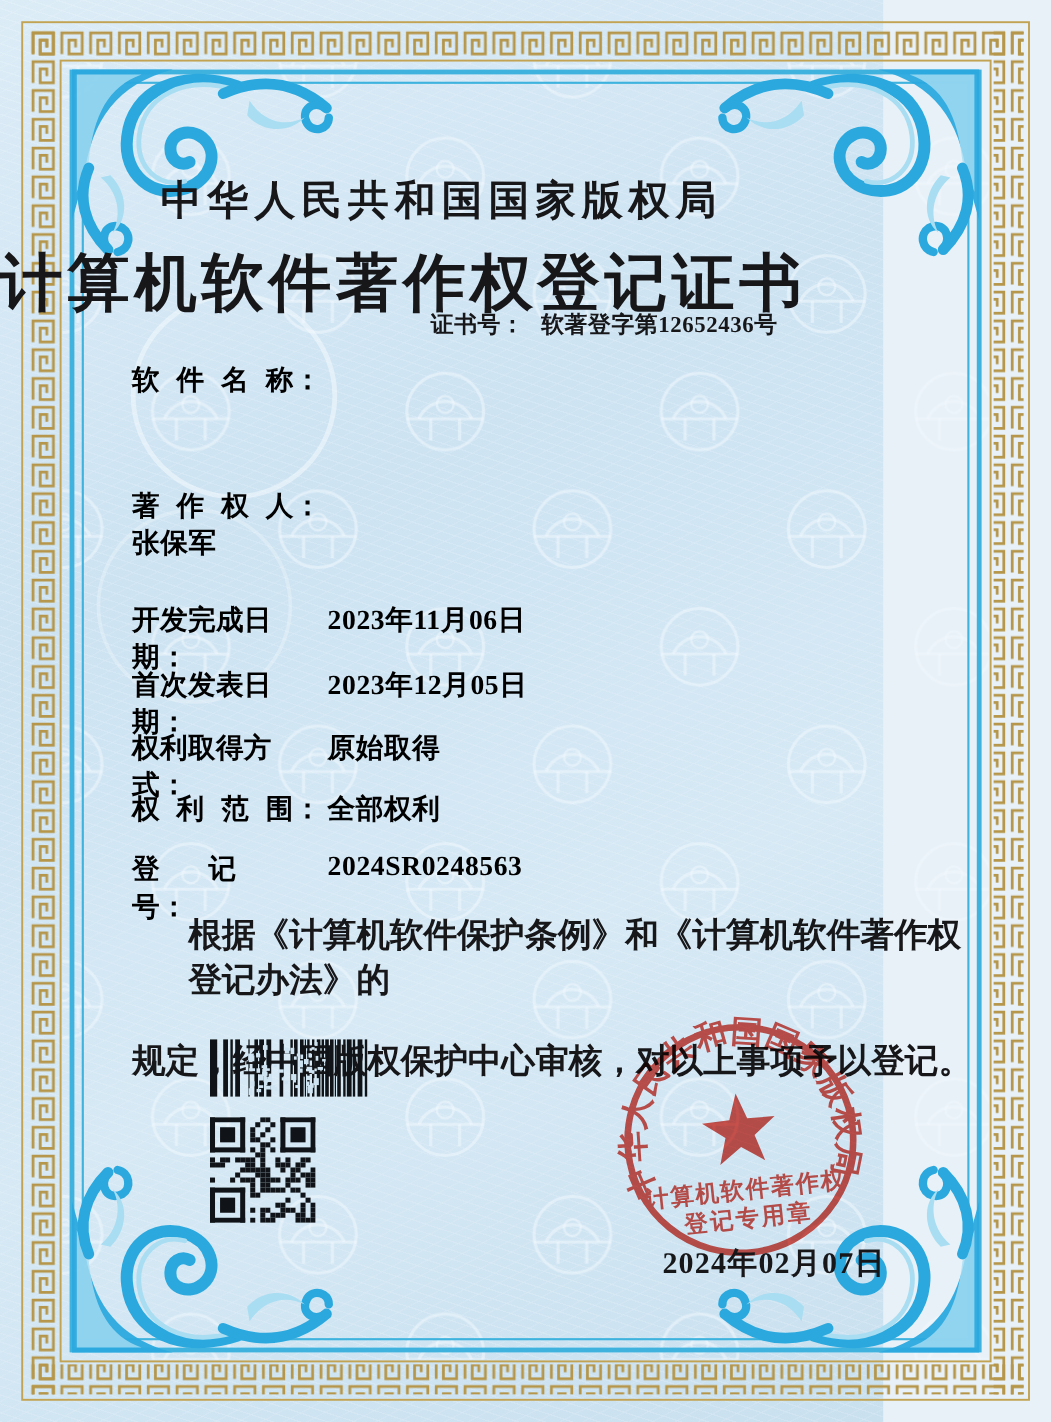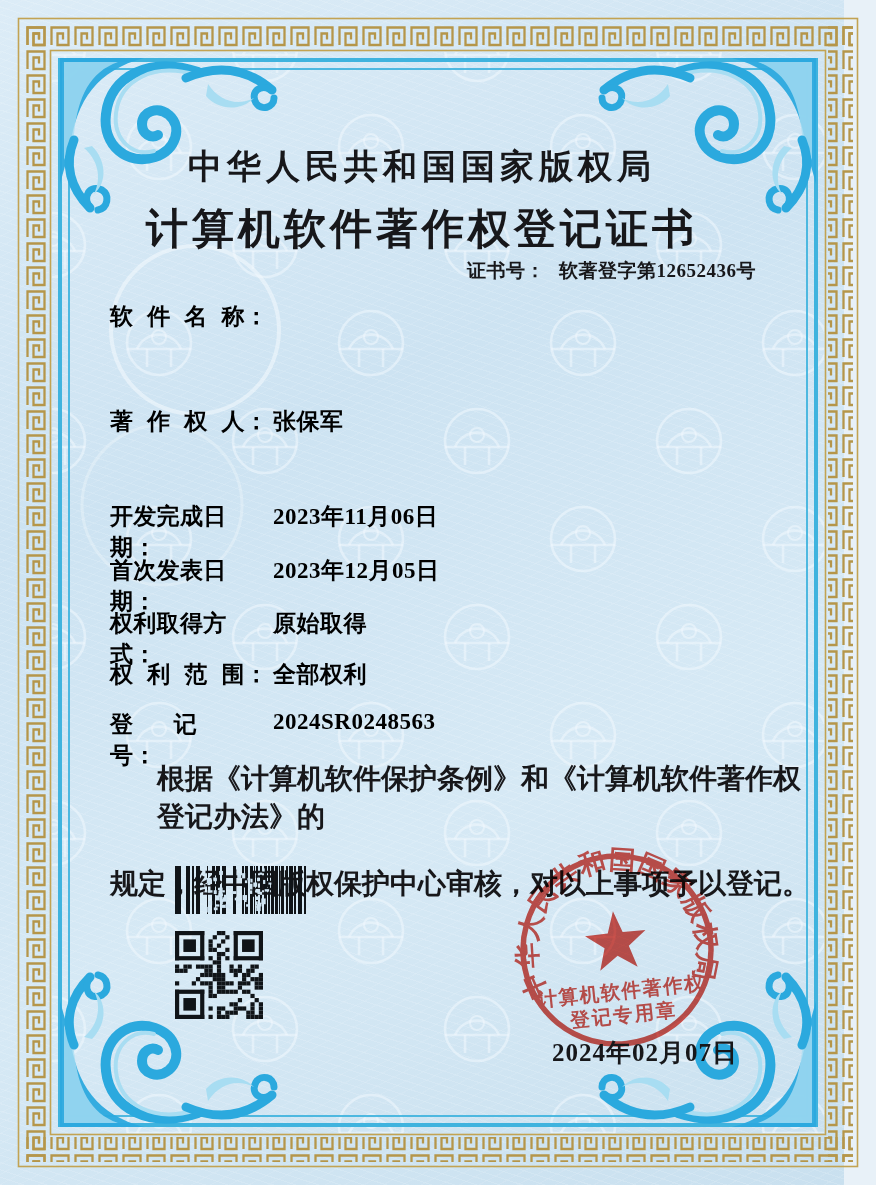--- a/index.html
+++ b/index.html
@@ -2,55 +2,55 @@
 <html><head>
 <meta charset="utf-8">
 <style>
   html,body{margin:0;padding:0;}
   body{
     width:876px;height:1185px;overflow:hidden;
     font-family:"Liberation Serif","DejaVu Serif",serif;
     background:#e8f1f8;
   }
   .page{
-    position:relative;width:844px;height:1185px;
+    position:relative;width:736px;height:1185px;
     background:linear-gradient(155deg,#dcecf7 0%,#cde3f2 35%,#d6e9f5 65%,#c9e0ef 100%);
   }
   .page::before{ 
     content:"";position:absolute;inset:0;pointer-events:none;opacity:.25;
     background:
       repeating-linear-gradient(18deg,rgba(255,255,255,.5) 0 1px,transparent 1px 7px),
       repeating-linear-gradient(-28deg,rgba(255,255,255,.4) 0 1px,transparent 1px 9px);
   }
   .frame-svg{position:absolute;inset:0;}
   .seal-svg{
     position:absolute;left:512px;top:845px;width:210px;height:210px;
     mix-blend-mode:multiply;opacity:.92;
   }
   .txt{position:absolute;color:#17171a;}
   .authority{
     top:144px;left:0;width:100%;text-align:center;
     font-size:34px;font-weight:700;letter-spacing:5px;
   }
   .cert-title{
-    top:201px;left:0;width:100%;text-align:center;
-    font-size:42px;font-weight:900;letter-spacing:4px;
+    top:201px;left:0;width:100%;text-align:left;
+    font-size:52px;font-weight:900;letter-spacing:4px;
   }
   .certno{
     top:258px;right:88px;font-size:19px;font-weight:700;
     display:flex;gap:14px;letter-spacing:.5px;
   }
   .row{position:absolute;left:110px;display:flex;font-size:23px;font-weight:700;}
   .row .lbl{width:163px;flex:none;letter-spacing:.3px;}
   .row .lbl.sp{word-spacing:.34em;}
   .row .lbl.spw{word-spacing:1.5em;}
   .row .val{letter-spacing:.5px;}
   .name-lines div{line-height:32px;}
   .r-name{top:301px;}
-  .r-owner{top:406px;}
+  .r-owner{top:406px;flex-direction:column;}
   .r-dev{top:501px;}
   .r-pub{top:555px;}
   .r-acq{top:608px;}
   .r-scope{top:659px;}
   .r-reg{top:709px;}
   .statement{left:110px;top:760px;width:700px;font-size:28px;font-weight:700;}
   .statement .l1{padding-left:47px;}
   .statement .l2{margin-top:29px;}
   .barcode{position:absolute;left:175px;top:866px;width:132px;height:48px;}
   .qrcode{position:absolute;left:175px;top:931px;width:88px;height:88px;}

